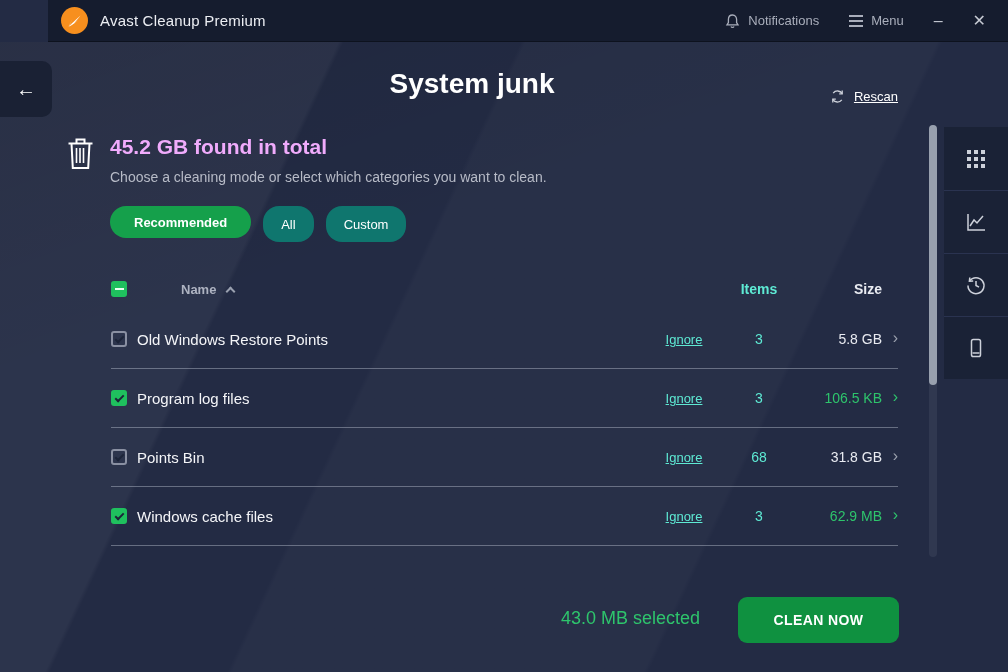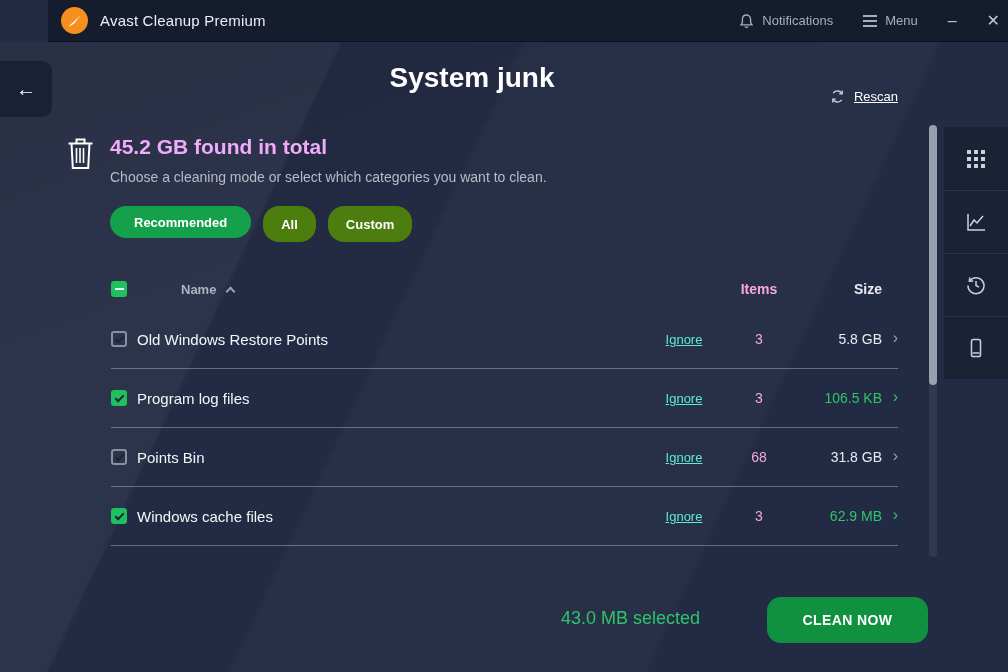--- a/index.html
+++ b/index.html
@@ -12,21 +12,21 @@
   }
   
   .titlebar {
     position:absolute; top:0; left:0; right:0; height:42px;
     background:#151c2e; display:flex; align-items:center; z-index:10;
     border-bottom:1px solid rgba(0,0,0,0.35);
     margin-left:48px;
   }
   .logo { width:27px; height:27px; margin-left:13px; flex:0 0 auto; }
   .app-title { color:#eceef3; font-size:15px; margin-left:12px; letter-spacing:.2px; }
-  .tb-right { margin-left:auto; display:flex; align-items:center; padding-right:8px; color:#a9aebb; font-size:13px; }
+  .tb-right { margin-left:auto; display:flex; align-items:center; padding-right:22px; color:#a9aebb; font-size:13px; }
   .tb-item { display:flex; align-items:center; gap:8px; cursor:pointer; }
   .tb-item + .tb-item { margin-left:30px; }
   .win-btn { margin-left:30px; color:#c6cad3; font-size:16px; cursor:pointer; line-height:1; }
   .hamburger span { display:block; width:14px; height:2px; background:#a9aebb; margin:3px 0; }
 
   
   .content {
     position:absolute; top:42px; left:0; right:0; bottom:0;
     background:#232b44;
   }
@@ -39,37 +39,37 @@
   }
 
   
   .back-btn {
     position:absolute; left:0; top:61px; width:52px; height:56px;
     background:#1a2134; border-radius:0 10px 10px 0;
     display:flex; align-items:center; justify-content:center;
     color:#fff; font-size:20px; cursor:pointer; z-index:3;
   }
   .page-title {
-    position:absolute; left:0; top:62px; width:944px; text-align:center;
+    position:absolute; left:0; top:68px; width:944px; text-align:center;
     font-size:28px; font-weight:700; color:#fff; z-index:2;
   }
   .rescan {
     position:absolute; top:88px; right:110px; display:flex; align-items:center; gap:8px;
     cursor:pointer; z-index:3;
   }
   .rescan-label { font-size:13px; color:#fff; text-decoration:underline; font-weight:400; }
 
   
   .trash { position:absolute; left:67px; top:137px; z-index:2; }
   .total-heading { position:absolute; left:110px; top:135px; font-size:21px; font-weight:700; color:#f0abfc; z-index:2; }
   .subtitle { position:absolute; left:110px; top:169px; font-size:14px; color:#b7bbc7; z-index:2; }
   .pills { position:absolute; left:110px; top:206px; display:flex; gap:12px; z-index:3; }
   .pill {
-    height:32px; border-radius:16px; background:#4d7c0f; color:#fff;
-    font-size:13px; font-weight:700; display:flex; align-items:center;
+    height:32px; border-radius:16px; background:#0f766e; color:#fff;
+    font-size:13px; font-weight:400; display:flex; align-items:center;
     padding:18px 18px; cursor:pointer;
   }
   .pill.active { background:var(--accent-green); font-weight:700; padding:0 24px; }
 
   
   .table { position:absolute; left:111px; top:268px; width:787px; z-index:3; }
   .t-header, .t-row {
     display:grid;
     grid-template-columns:26px 1fr 80px 70px 88px 16px;
     align-items:center;
@@ -88,32 +88,32 @@
   .cb.checked, .cb.indet { background:var(--check-green); }
   .cb.unchecked { border:2px solid #8a90a2; background:transparent; }
   .cb .tick {
     width:9px; height:5px; border-left:2px solid #1c2438; border-bottom:2px solid #1c2438;
     transform:rotate(-45deg); margin-top:-2px;
   }
   .cb .minus { width:9px; height:2px; background:#eafff2; }
   .cell-name { font-size:15px; color:#f4f5f8; }
   .cell-ignore { text-align:center; }
   .cell-ignore a { color:#5eead4; font-size:13px; text-decoration:underline; font-weight:500; }
-  .cell-items { text-align:center; font-size:14px; color:#f9a8d4; }
+  .cell-items { text-align:center; font-size:14px; color:#5eead4; }
   .cell-size { text-align:right; font-size:14px; color:#e9ebf1; }
   .cell-chev { text-align:right; font-size:16px; color:#9aa0ad; line-height:1; padding-bottom:2px; }
   .t-row.sel .cell-size, .t-row.sel .cell-chev { color:var(--size-green); }
 
   
   .selected-label { position:absolute; right:308px; top:608px; font-size:18px; color:var(--size-green); z-index:3; }
   .clean-btn {
     position:absolute; left:738px; top:597px; width:161px; height:46px;
-    background:var(--button-green); border:none; border-radius:14px;
+    background:var(--button-green); border:none; border-radius:9px;
     color:#fff; font-size:14px; font-weight:700; letter-spacing:.4px;
-    font-family:"Liberation Sans", sans-serif; cursor:pointer; z-index:3;margin-left:29px;
+    font-family:"Liberation Sans", sans-serif; cursor:pointer; z-index:3;
   }
 
   
   .scroll-track { position:absolute; left:929px; top:125px; width:8px; height:432px; background:rgba(150,158,175,0.12); border-radius:4px; z-index:3; }
   .scroll-thumb { position:absolute; left:929px; top:125px; width:8px; height:260px; background:#98a0ae; border-radius:4px; z-index:4; cursor:pointer; }
 
   
   .sidebar { position:absolute; right:0; top:127px; width:64px; z-index:4; }
   .side-tile {
     width:64px; height:63px; background:#1a2236;

